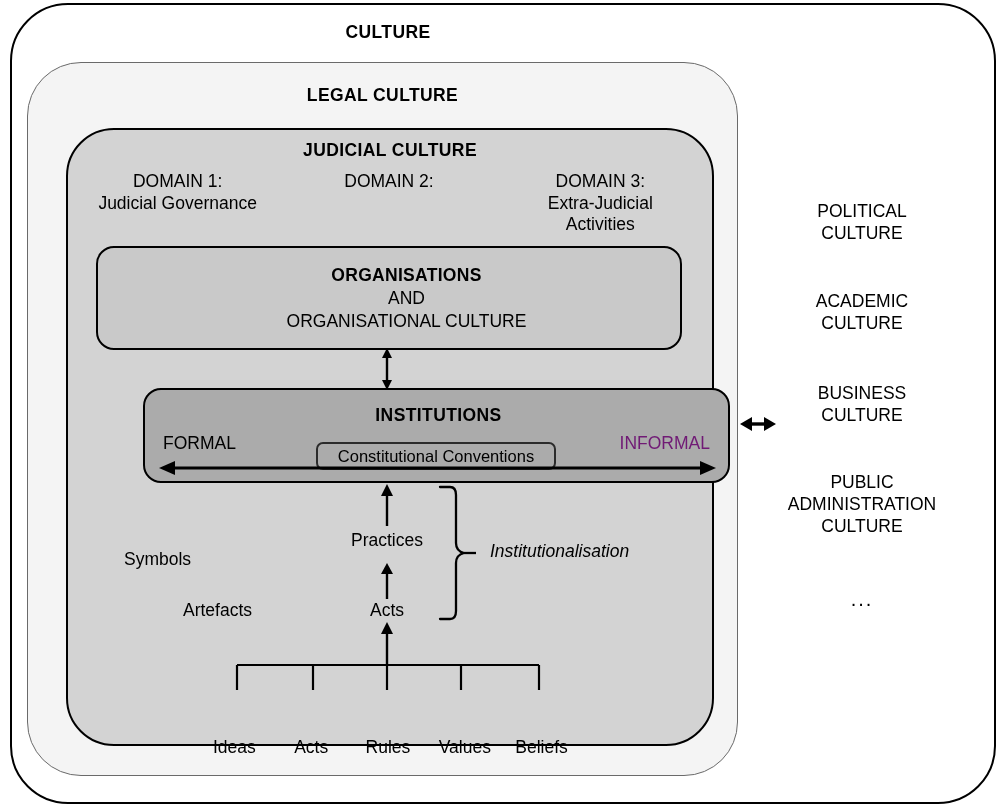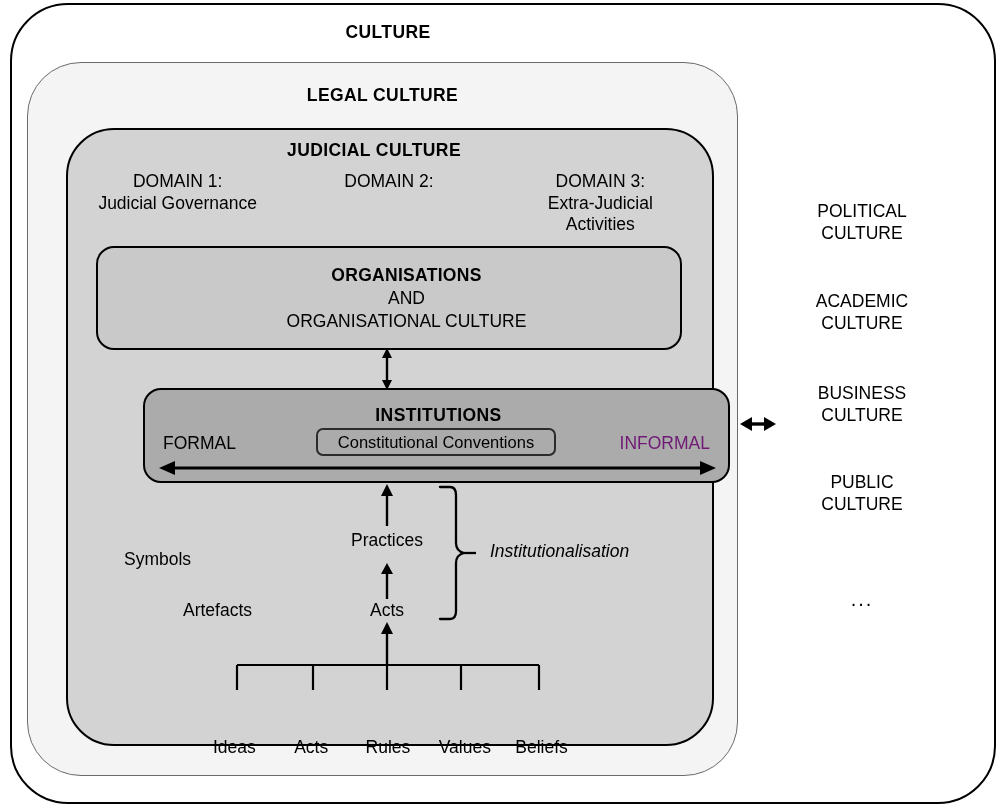--- a/index.html
+++ b/index.html
@@ -50,21 +50,21 @@
   .ring-title {
     position: absolute;
     text-align: center;
     font-weight: bold;
     color: #000;
     letter-spacing: 0.4px;
     white-space: nowrap;
   }
   #culture-title { left: 0; top: 22px; width: 776px; font-size: 17.5px; }
   #legal-title   { left: 27px; top: 85px; width: 711px; font-size: 17.5px; }
-  #judicial-title{ left: 50px; top: 140px; width: 648px; font-size: 17.5px; }
+  #judicial-title{ left: 66px; top: 140px; width: 648px; font-size: 17.5px; }
 
   
   #domains {
     position: absolute;
     left: 96px; top: 171px;
     width: 586px; height: 70px;
     display: flex;
     gap: 48px;
   }
   .domain {
@@ -134,21 +134,21 @@
     color: #000;
   }
   #informal-label {
     position: absolute;
     right: 18px; top: 43px;
     font-size: 17.5px;
     color: #701a75;
   }
   #conventions-box {
     position: absolute;
-    left: 171px; top: 38px;
+    left: 171px; top: 52px;
     width: 240px; height: 28px;
     box-sizing: border-box;
     border: 2px solid #2b2b2b;
     border-radius: 7px;
     background: #ababab;
     display: flex;
     align-items: center;
     justify-content: center;
     font-size: 16.5px;
     color: #000;
@@ -338,20 +338,21 @@
   <div class="outer-culture" id="oc-1">
     <div>ACADEMIC</div>
     <div>CULTURE</div>
   </div>
   <div class="outer-culture" id="oc-2">
     <div>BUSINESS</div>
     <div>CULTURE</div>
   </div>
   <div class="outer-culture" id="oc-3">
     <div>PUBLIC</div>
+    <div>ADMINISTRATION</div>
     <div>CULTURE</div>
   </div>
   <div class="outer-culture" id="oc-4">...</div>
 
   <svg id="culture-link-arrow" viewBox="0 0 36 18">
     <line x1="8" y1="9" x2="28" y2="9" stroke="#000" stroke-width="3.4"></line>
     <polygon points="0,9 12,2 12,16" fill="#000"></polygon>
     <polygon points="36,9 24,2 24,16" fill="#000"></polygon>
   </svg>
 

